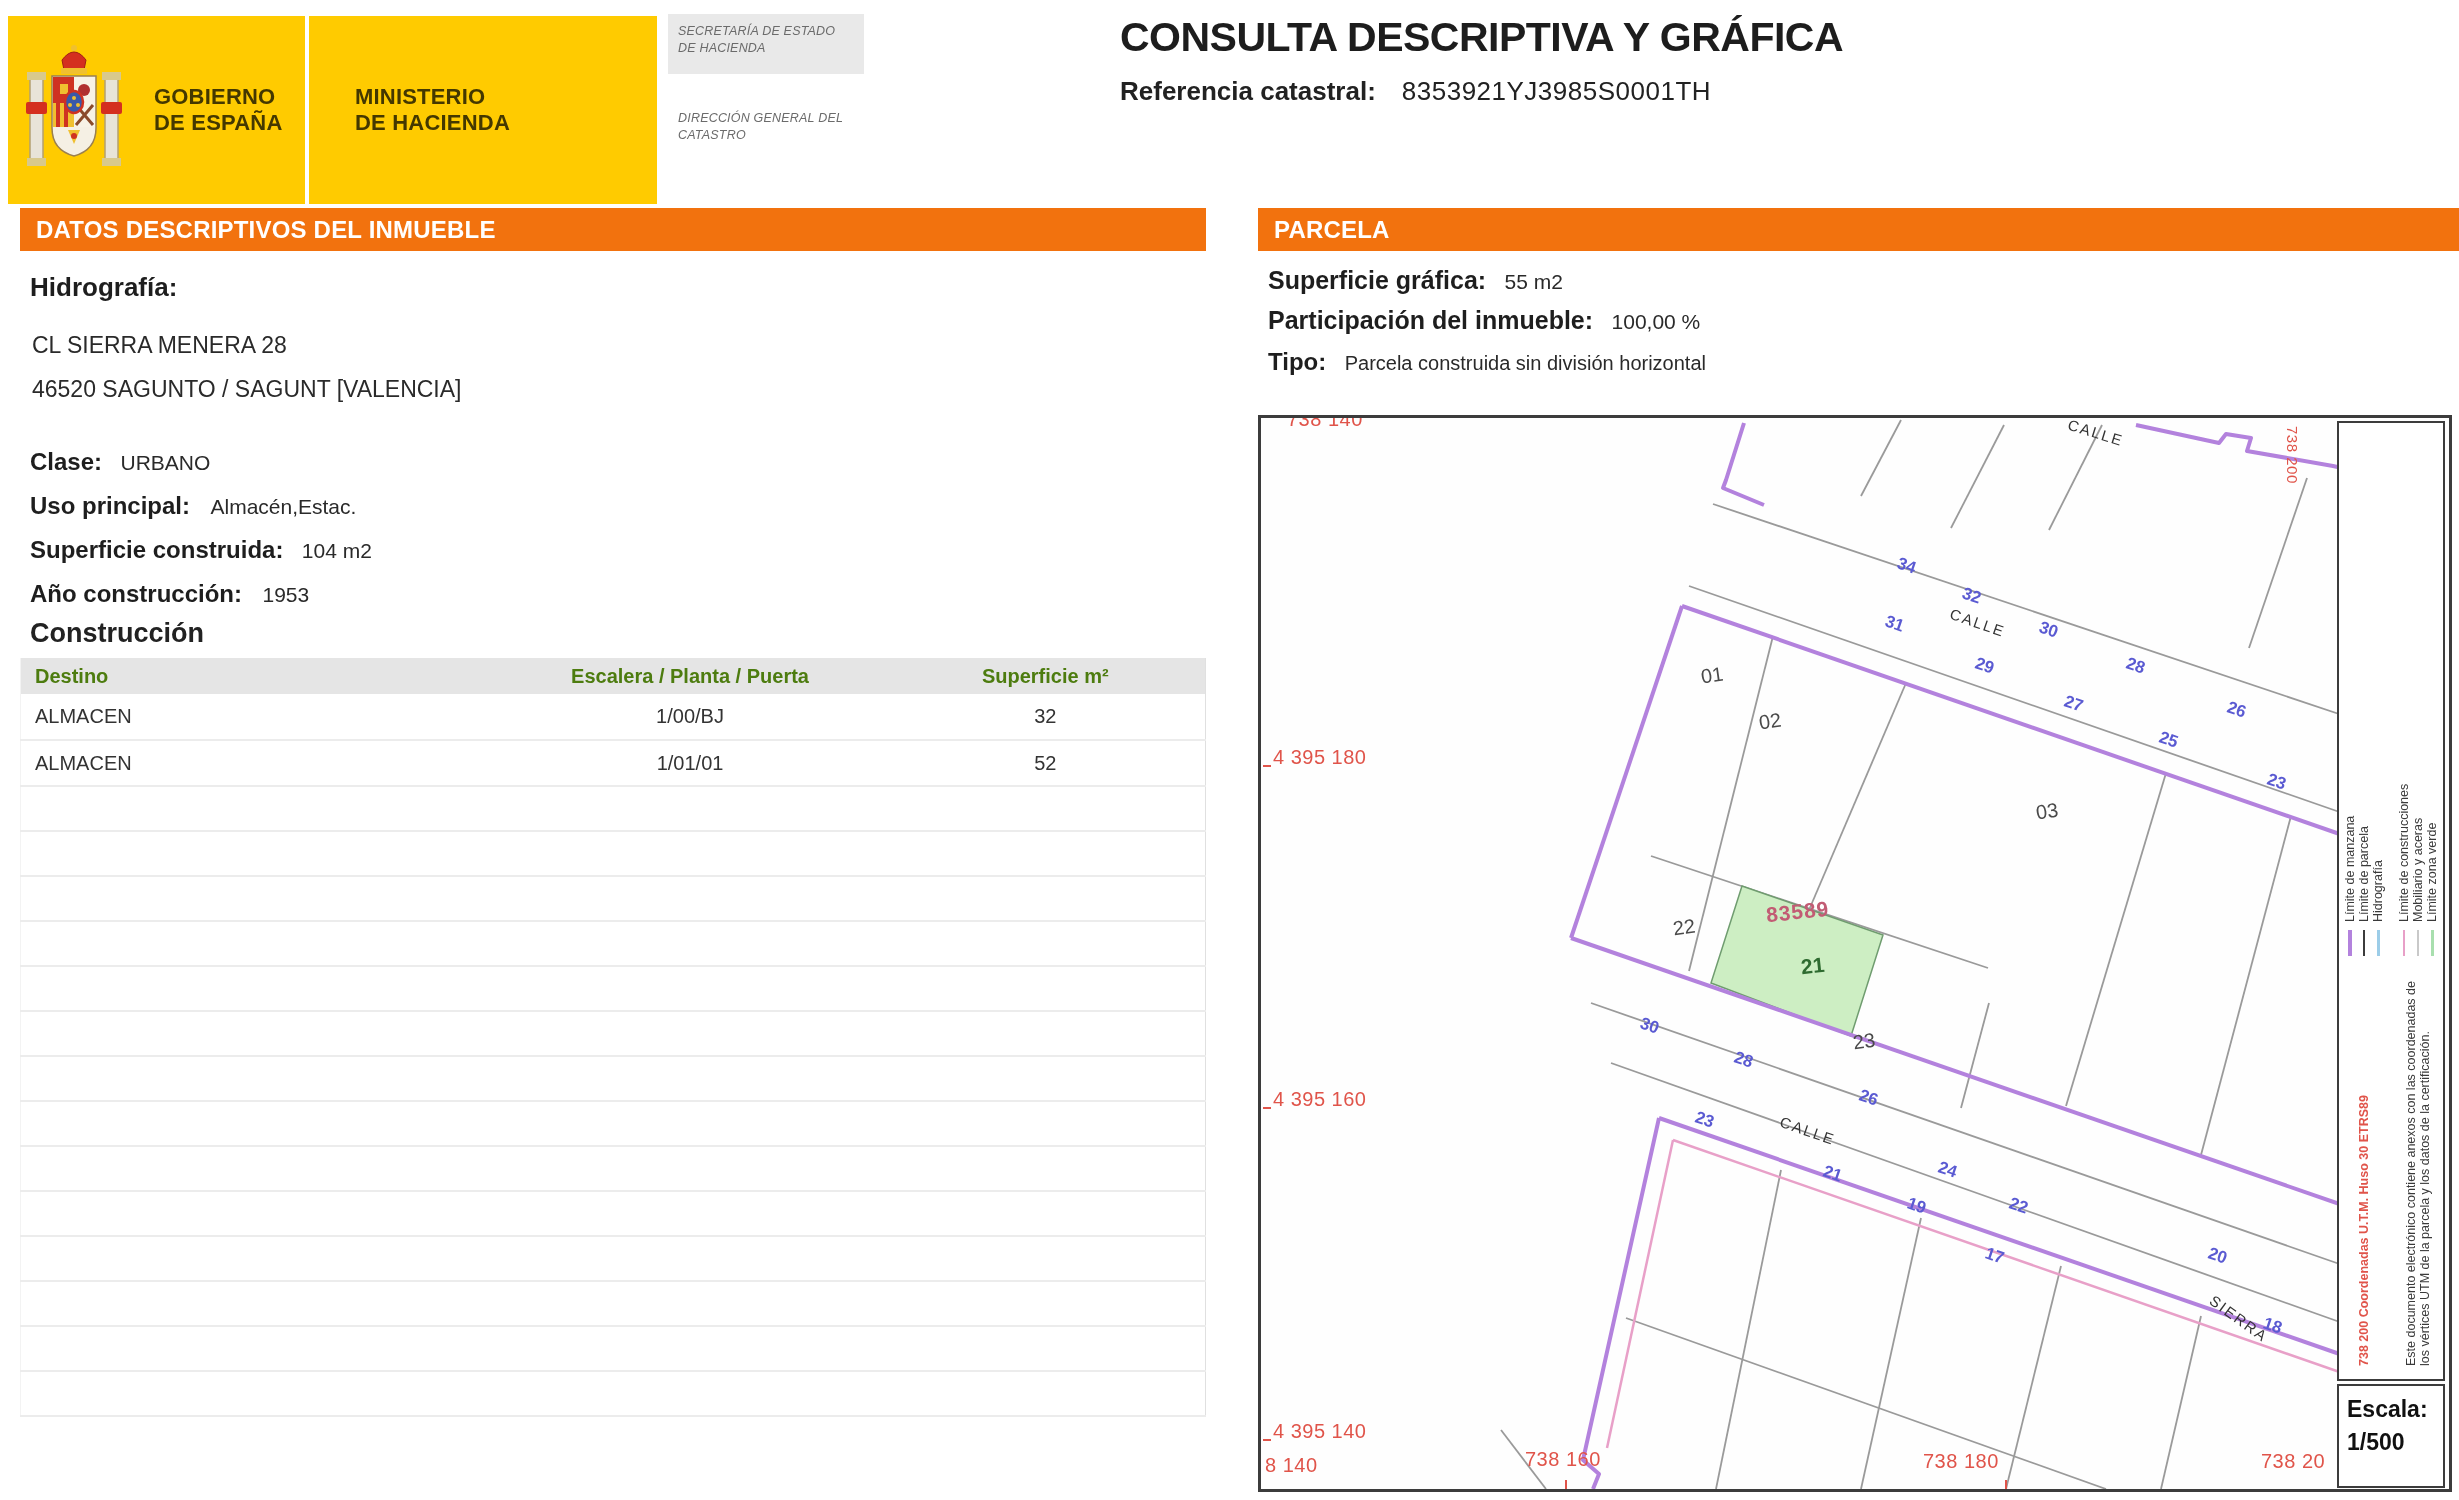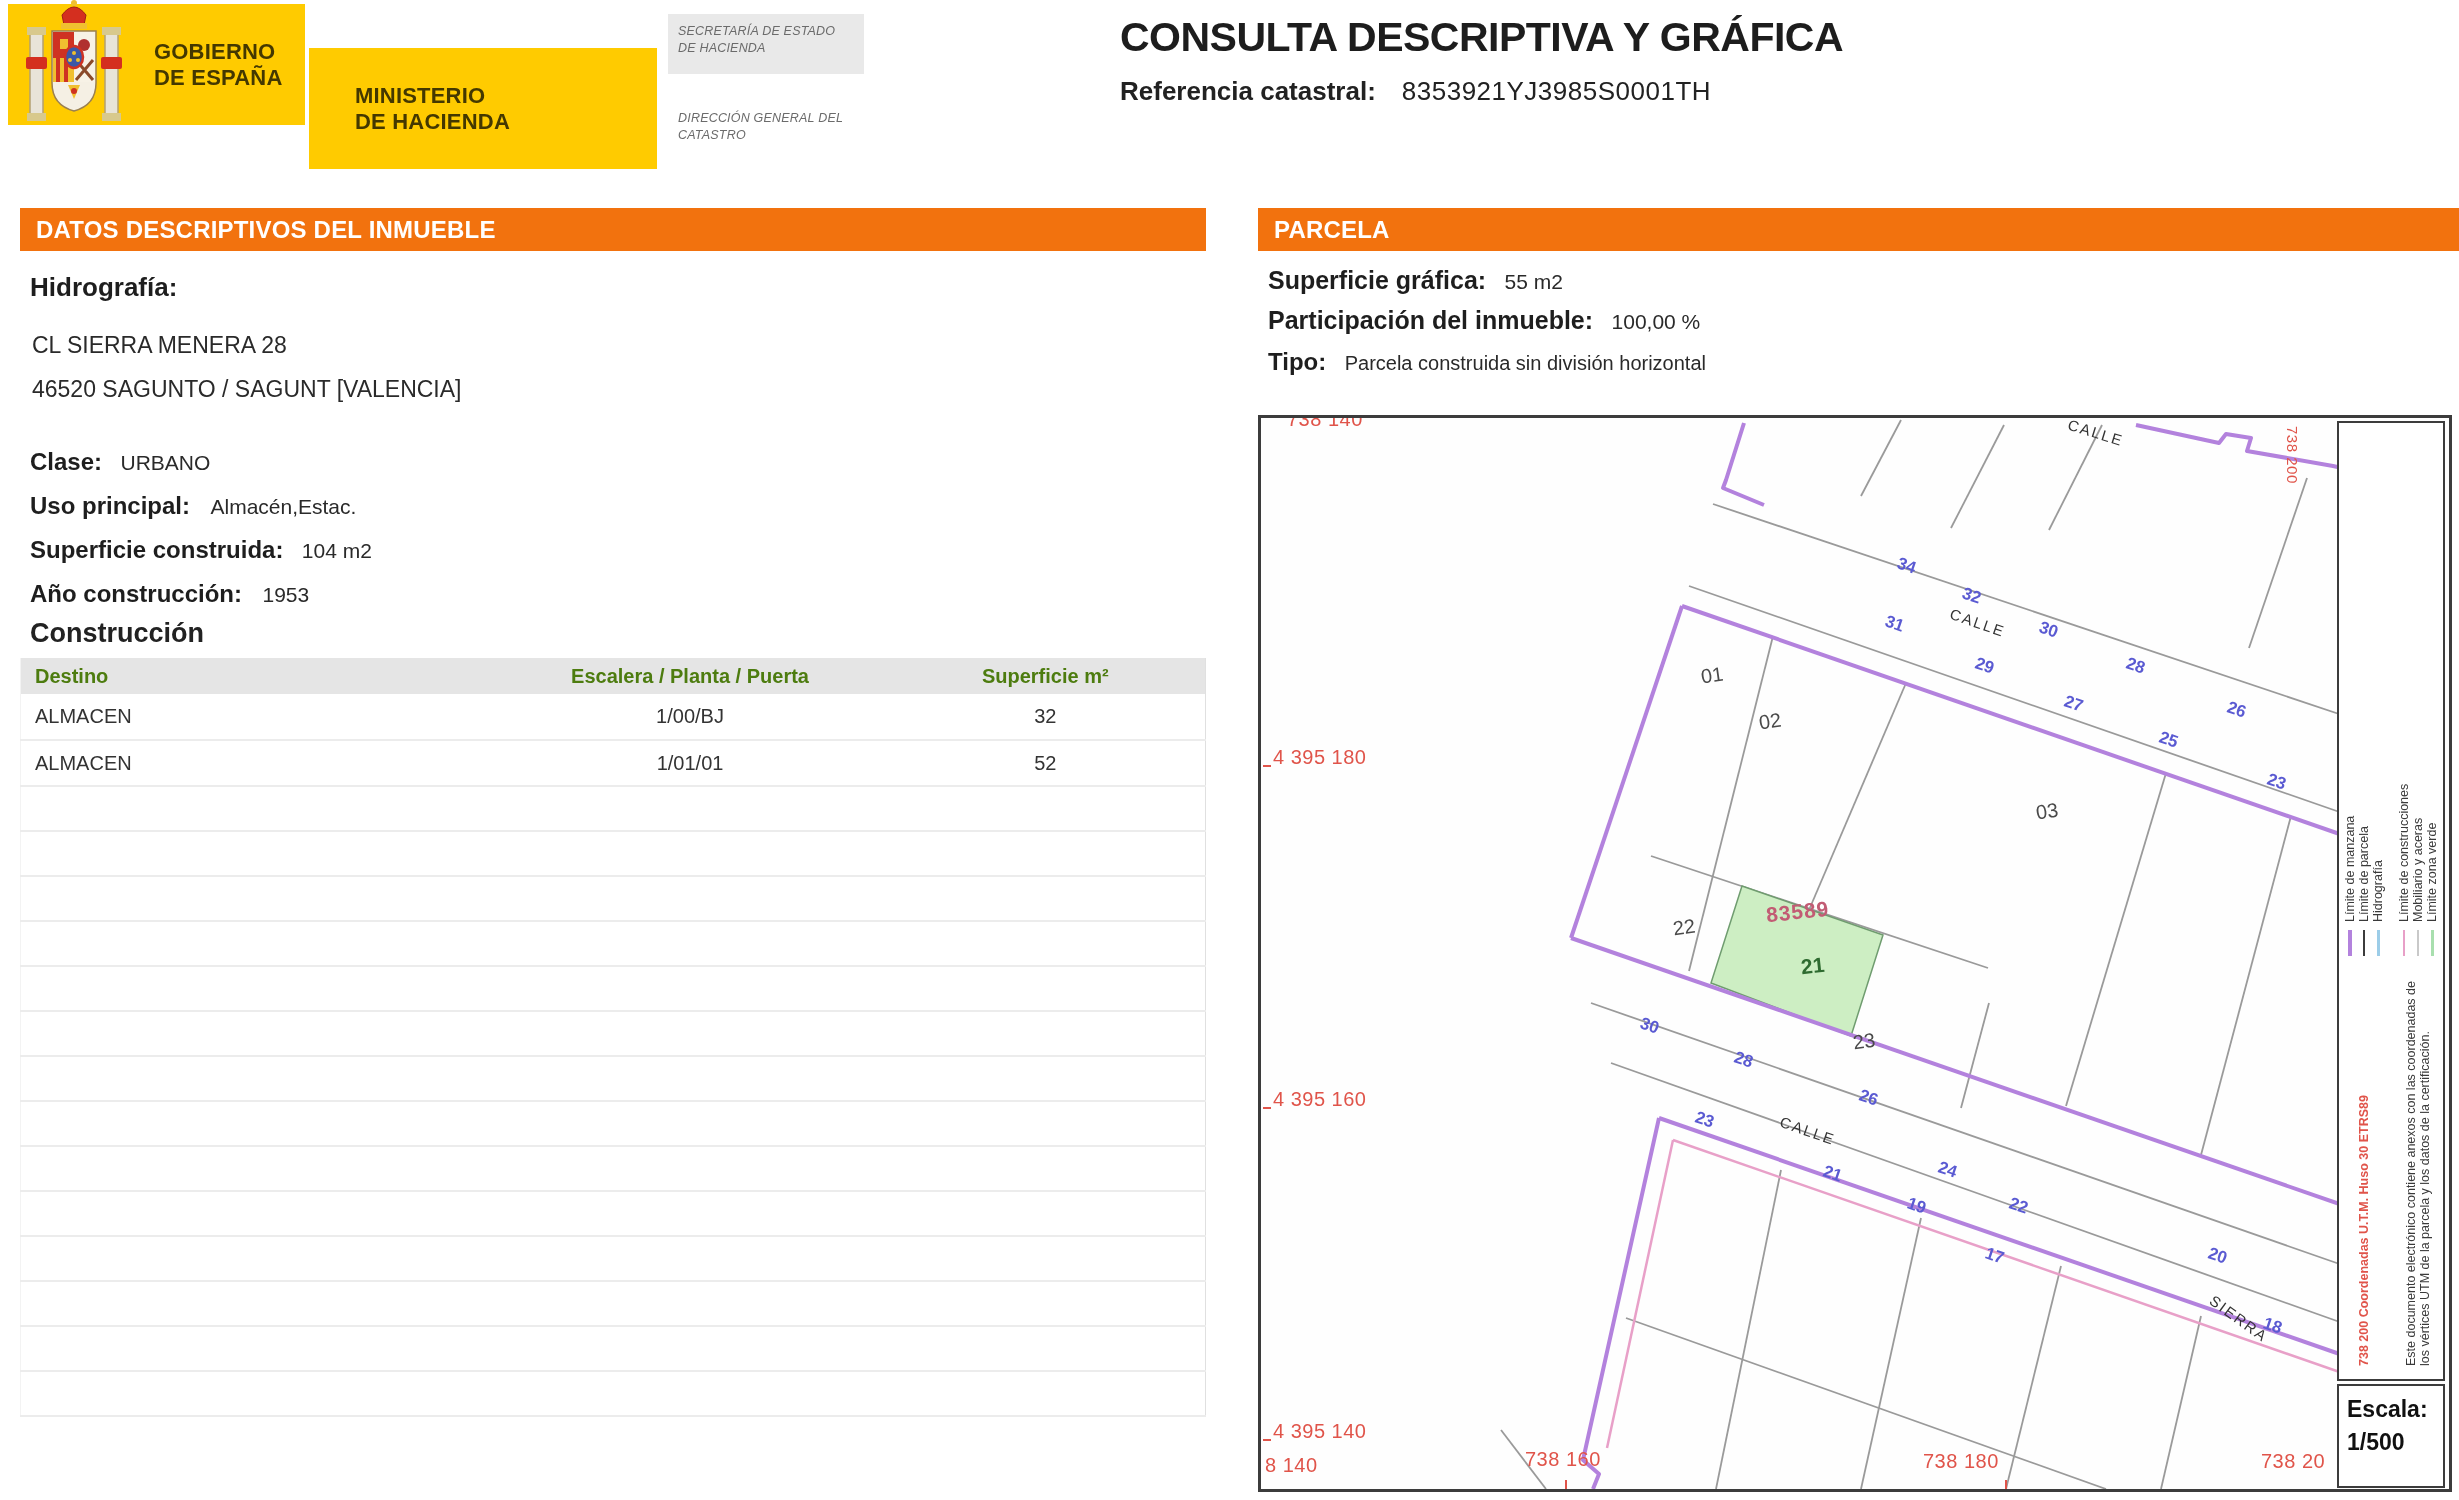--- a/index.html
+++ b/index.html
@@ -1,23 +1,23 @@
 <!DOCTYPE html>
 <html><head>
 <meta charset="utf-8">
 <style>
   * { margin:0; padding:0; box-sizing:border-box; }
   html,body { width:2459px; height:1500px; background:#ffffff; overflow:hidden;
               font-family:"Liberation Sans", sans-serif; color:#222; }
   .abs { position:absolute; }
 
   
-  .gov-block { position:absolute; top:4px; height:121px; background:#ffcb00; display:flex; align-items:center; }
+  .gov-block { position:absolute; top:16px; height:188px; background:#ffcb00; display:flex; align-items:center; }
   #gov-block-1 { left:8px;  width:297px; }
-  #gov-block-2 { left:309px; width:348px; padding-left:46px;margin-top:44px; }
+  #gov-block-2 { left:309px; width:348px; padding-left:46px; }
   .gov-text { font-weight:bold; font-size:22px; line-height:1.18; color:#443800; letter-spacing:.2px; }
   #coat { margin-left:14px; }
   .org-box { position:absolute; left:668px; width:196px; font-size:12.5px; line-height:1.35;
              color:#6b6b6b; letter-spacing:.2px;font-style:italic; }
   #org-secretaria { top:14px; height:60px; background:#e9e9e9; padding:9px 10px; }
   #org-direccion  { top:106px; height:50px; background:#ffffff; padding:4px 10px; }
 
   #title-wrap { position:absolute; left:1120px; top:12px; width:1260px; }
   .doc-title { font-weight:bold; font-size:41px; color:#1d1d1d; letter-spacing:-.5px; line-height:1.22; }
   #ref-row { margin-top:14px; font-size:26px; }

